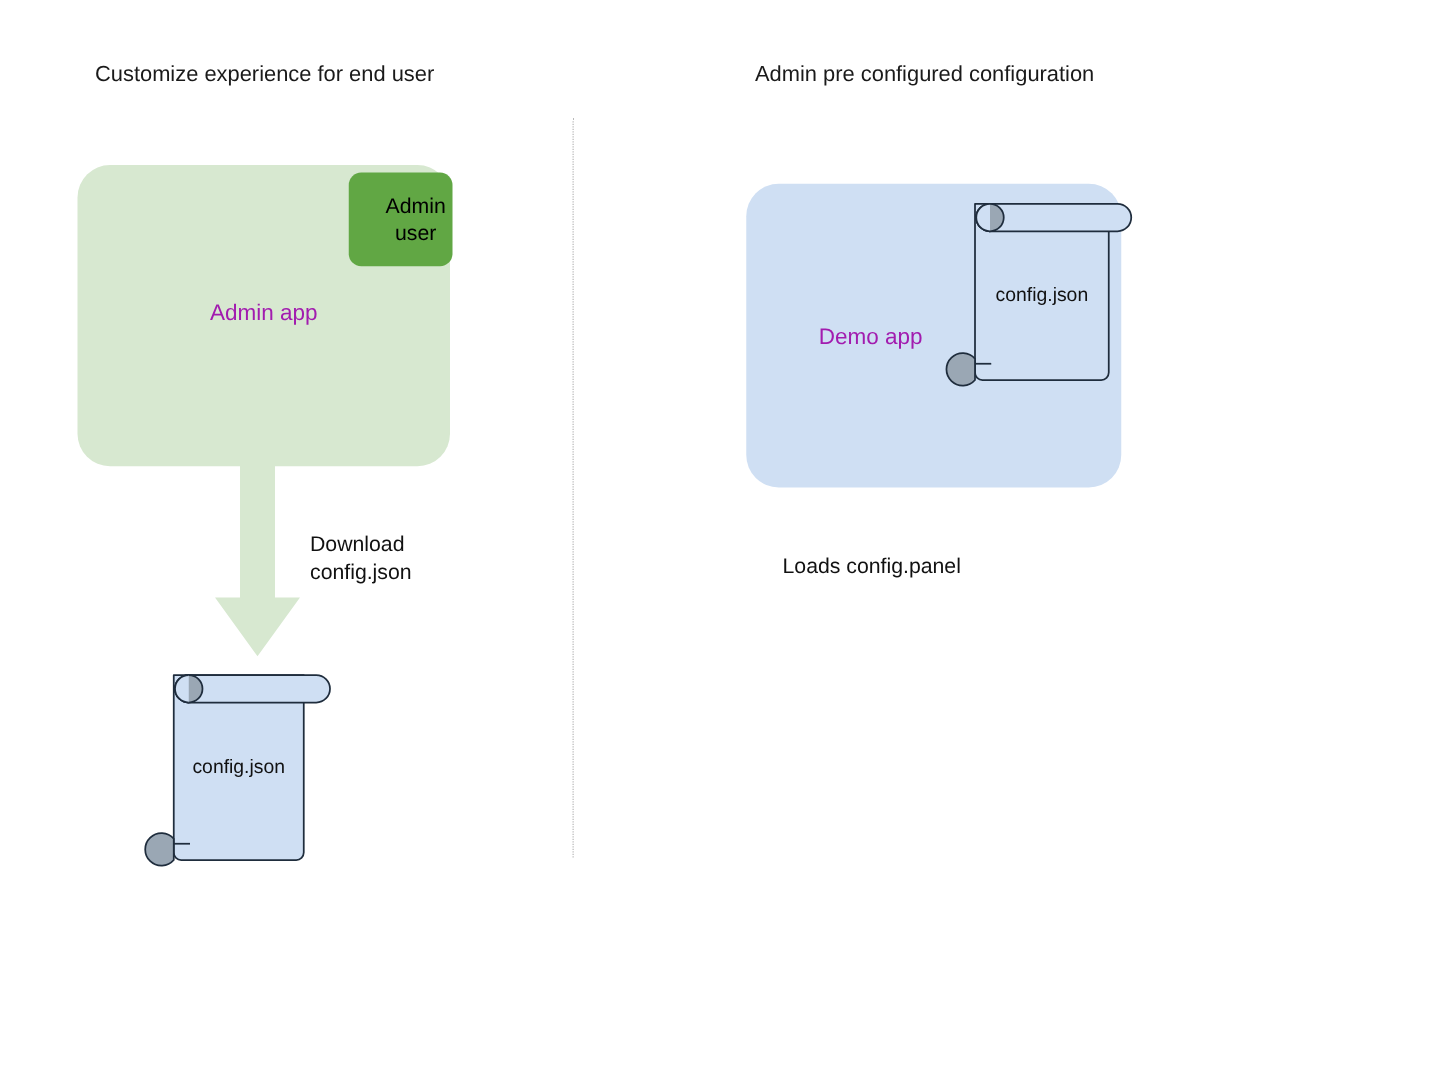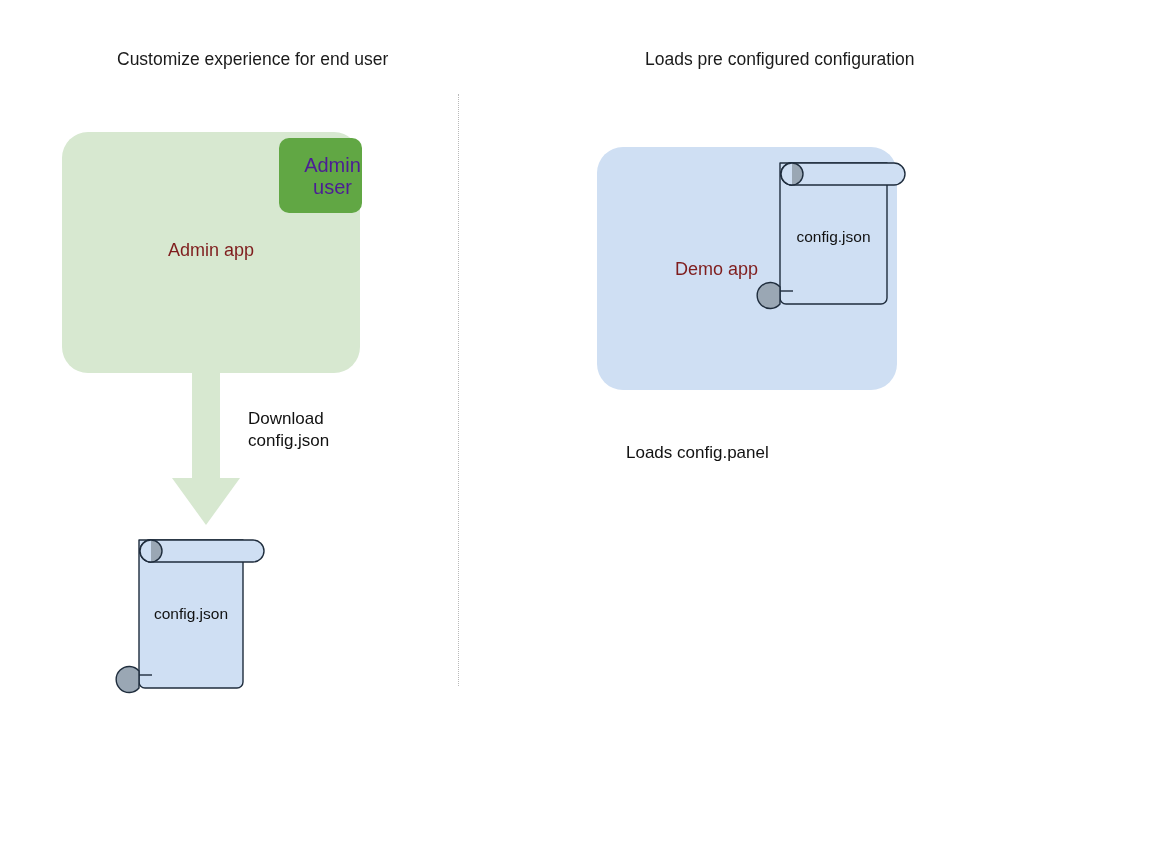--- a/index.html
+++ b/index.html
@@ -22,52 +22,51 @@
 
   
   .abs { position: absolute; }
 
   
   .caption {
     font-size: 17.5px;
     line-height: 22px;
     color: #1a1a1a;
     white-space: nowrap;
-    margin-left: 41px;
   }
 
   
   .app-box {
     border-radius: 26px;
     box-sizing: border-box;
   }
   .app-box.green { background: #d7e8d0; }
   .app-box.blue  { background: #cfdff3; }
 
   .app-label {
     position: absolute;
     left: 0;
     width: 100%;
     text-align: center;
     font-size: 18px;
-    color: #7f1d1d;
+    color: #a21caf;
     white-space: nowrap;
   }
 
   
   .panel-chip {
     background: #61a744;
     border-radius: 10px;
     display: flex;
     align-items: center;
     justify-content: center;
     text-align: center;
-    font-size: 20px;
+    font-size: 17px;
     line-height: 22px;
-    color: #4c1d95;
+    color: #000000;
     box-sizing: border-box;
     padding-left: 24px;
   }
 
   
   .arrow-svg { display: block; }
 
   .arrow-label {
     font-size: 17px;
     line-height: 22px;
@@ -99,40 +98,40 @@
     white-space: nowrap;
   }
 </style>
 </head>
 <body>
 
 <div id="canvas">
 
   <div class="abs caption" style="left:76px; top:48px;">Customize experience for end user</div>
 
-  <div class="abs caption" style="left:604px; top:48px;">Loads pre configured configuration</div>
+  <div class="abs caption" style="left:604px; top:48px;">Admin pre configured configuration</div>
 
   <div class="abs divider" style="left:458px; top:94px; height:592px;"></div>
 
   <div class="abs" style="left:170px; top:360px;">
     <svg class="arrow-svg" width="76" height="172" viewBox="0 0 76 172">
       <path d="M 22 0 L 50 0 L 50 118 L 70 118 L 36 165 L 2 118 L 22 118 Z" fill="#d7e8d0"></path>
     </svg>
   </div>
 
   <div class="abs app-box green" style="left:62px; top:132px; width:298px; height:241px;">
     <div class="app-label" style="top:108px;">Admin app</div>
   </div>
 
   <div class="abs panel-chip" style="left:279px; top:138px; width:83px; height:75px; flex-direction:column;">
     <span>Admin</span>
     <span>user</span>
   </div>
 
-  <div class="abs arrow-label" style="left:248px; top:408px;">
+  <div class="abs arrow-label" style="left:248px; top:425px;">
     <div>Download</div>
     <div>config.json</div>
   </div>
 
   <div class="scroll-wrap" style="left:120px; top:528px;">
     <svg width="148" height="166" viewBox="0 0 148 166">
 
       <path d="M 19 12
                L 19 154
                A 6 6 0 0 0 25 160
@@ -152,21 +151,21 @@
 
       <path d="M 19 160
                L 19 143
                A 13 13 0 1 0 19 160 Z" fill="#9aa7b4" stroke="#1f2d3d" stroke-width="1.4"></path>
       <path d="M 19 147 L 32 147" stroke="#1f2d3d" stroke-width="1.4" fill="none"></path>
     </svg>
     <div class="scroll-text" style="left:19px; top:77px; width:104px;">config.json</div>
   </div>
 
   <div class="abs app-box blue" style="left:597px; top:147px; width:300px; height:243px;">
-    <div class="app-label" style="top:112px; text-align:left; padding-left:78px; width:auto;">Demo app</div>
+    <div class="app-label" style="top:112px; text-align:left; padding-left:58px; width:auto;">Demo app</div>
   </div>
 
   <div class="scroll-wrap" style="left:767px; top:152px;">
     <svg width="148" height="160" viewBox="0 0 148 160">
 
       <path d="M 13 11
                L 13 146
                A 6 6 0 0 0 19 152
                L 114 152
                A 6 6 0 0 0 120 146

